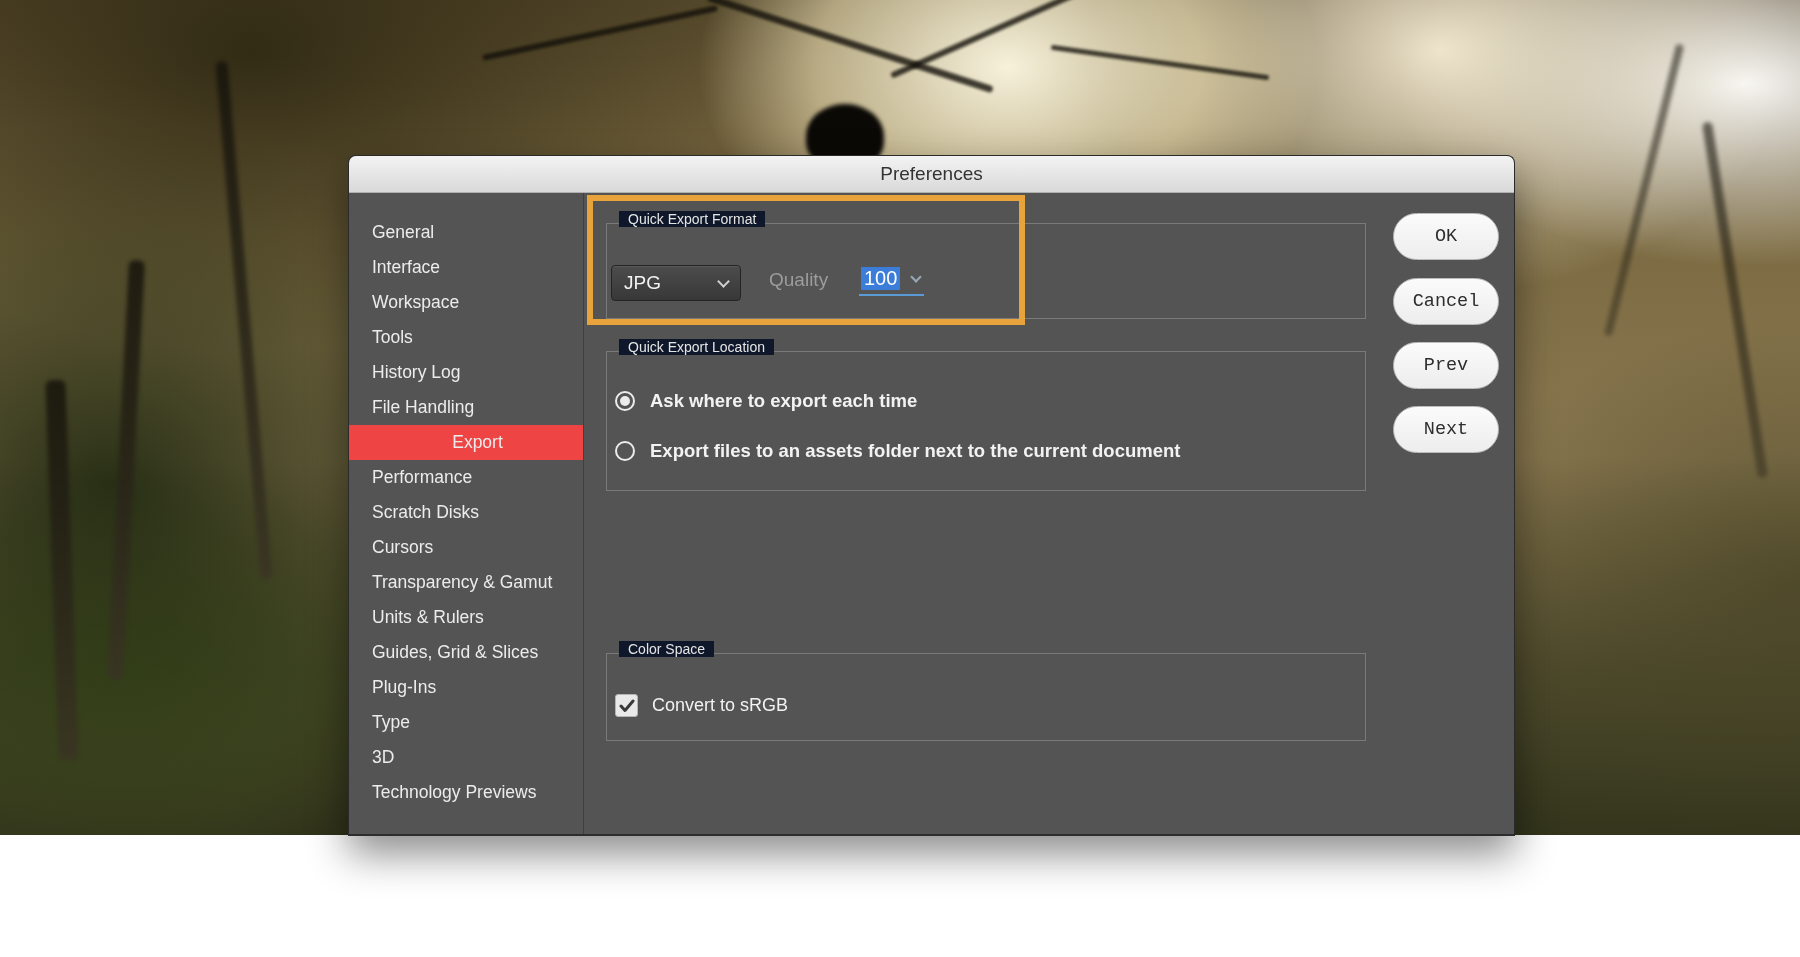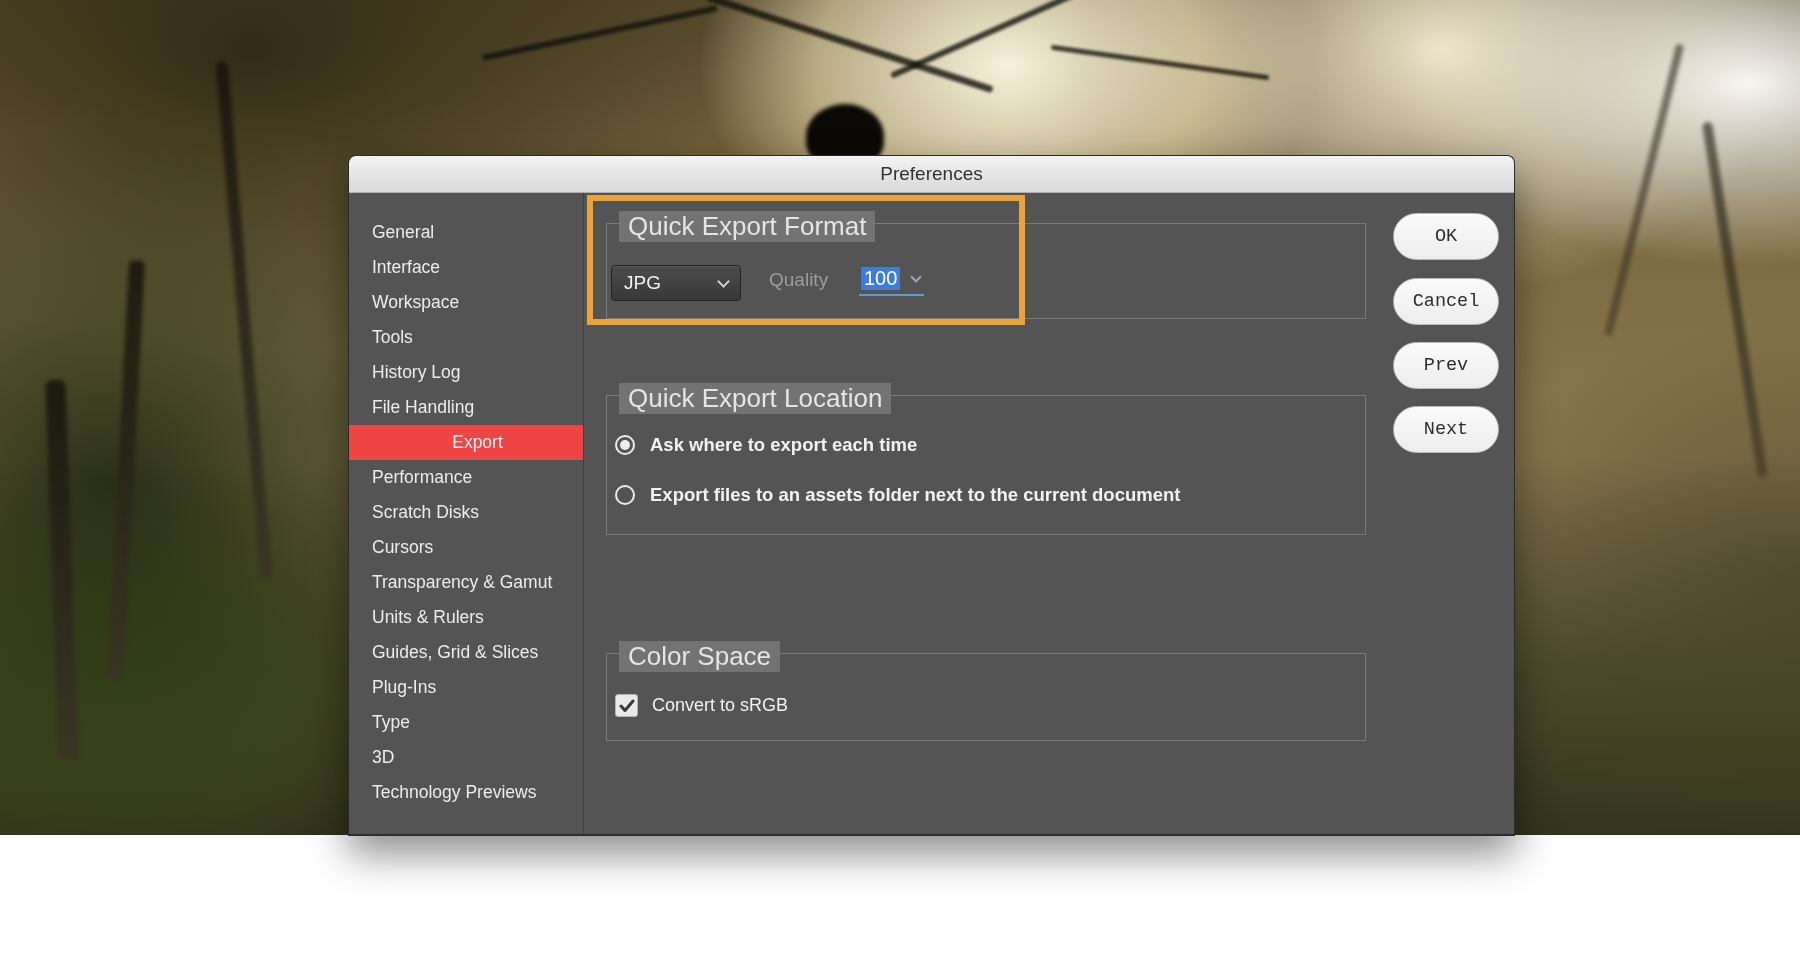--- a/index.html
+++ b/index.html
@@ -57,25 +57,25 @@
   .side-item {
     height:35px; line-height:35px; padding-left:23px;
     color:#ececec; font-size:17.5px; white-space:nowrap; cursor:default;
   }
   .side-item.selected { background:#ef4444;text-align:center; }
 
   
   .group { position:absolute; border:1px solid #7a7a7a; }
   .group-label {
     position:absolute; top:-13px; left:12px;
-    background:#737373; padding:0 9px;
-    color:#e5e5e5; font-size:26px; white-space:nowrap;
+    background:#0f172a; padding:0 9px;
+    color:#e5e5e5; font-size:14px; white-space:nowrap;
   }
   .g-format    { left:257px; top:67px;  width:760px; height:96px;  }
-  .g-location  { left:257px; top:195px; width:760px; height:140px;margin-top:44px; }
+  .g-location  { left:257px; top:195px; width:760px; height:140px; }
   .g-metadata  { left:257px; top:368px; width:760px; height:98px;  }
   .g-colorspace{ left:257px; top:497px; width:760px; height:88px;  }
 
   
   .annotation {
     position:absolute; left:238px; top:39px; width:438px; height:130px;
     border:6px solid #E8A33C; pointer-events:none; z-index:5;
   }
 
   

